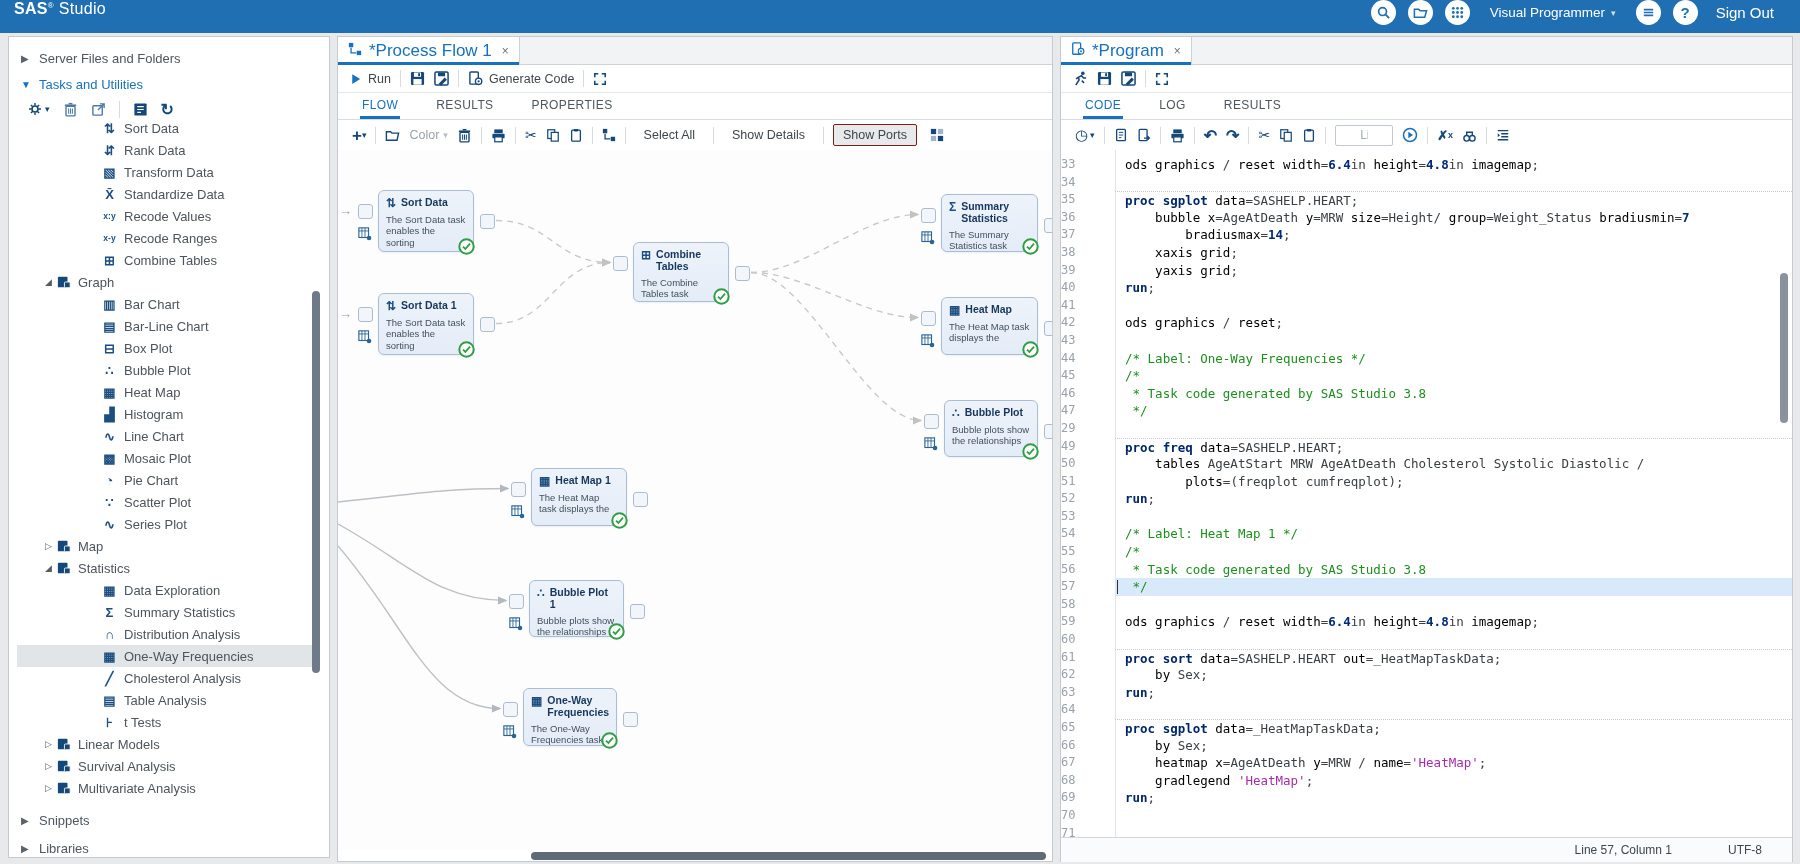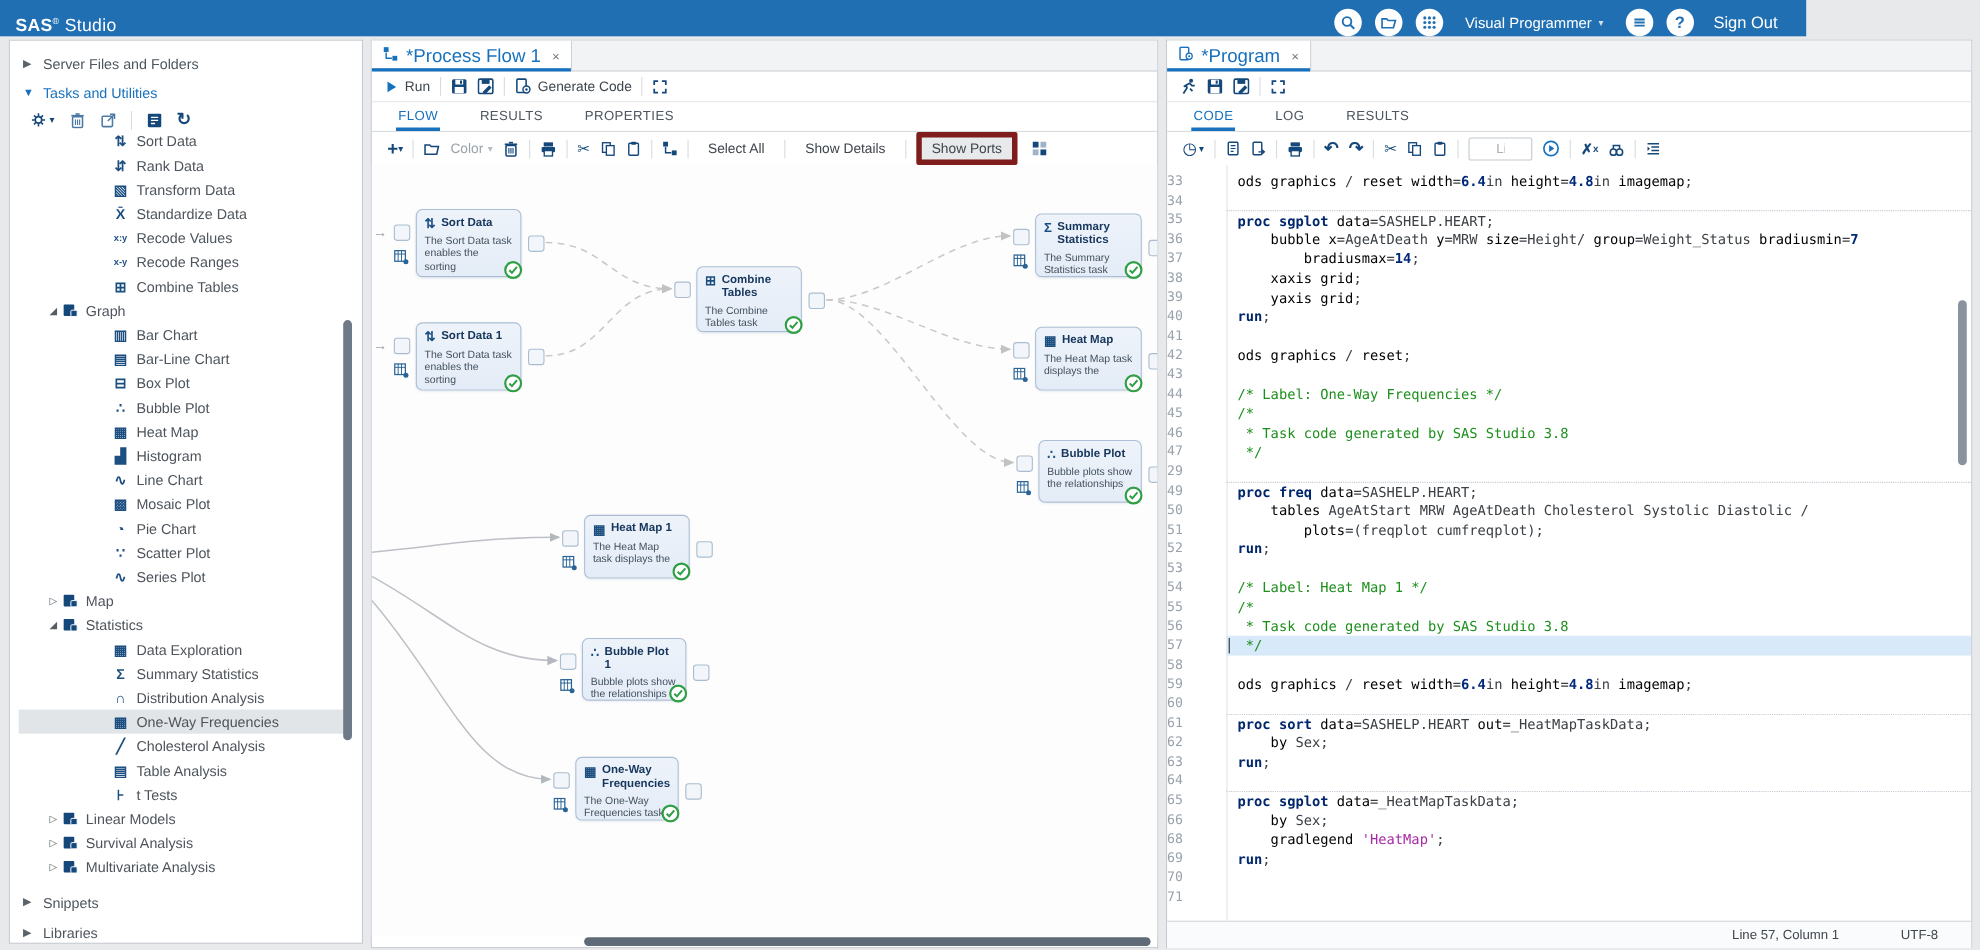--- a/index.html
+++ b/index.html
@@ -1,21 +1,21 @@
 <!DOCTYPE html>
 <html><head>
 <meta charset="utf-8">
 <style>
   html,body{margin:0;padding:0}
   body{width:1800px;height:864px;position:relative;background:#e7e9eb;
        font-family:"Liberation Sans",sans-serif;overflow:hidden;
        -webkit-font-smoothing:antialiased}
   
-  .topbar{position:absolute;left:0;top:0;width:1642px;height:33px;background:#1f6fb2;
-          color:#fff;display:flex;align-items:flex-end;z-index:10}
+  .topbar{position:absolute;left:0;top:0;width:1800px;height:33px;background:#1f6fb2;
+          color:#fff;display:flex;align-items:flex-start;z-index:10}
   .brand{margin-left:14px;font-size:16px;letter-spacing:.3px}
   .brand b{font-weight:bold}.brand sup{font-size:8px}
   .brand .lt{font-weight:normal}
   .tb-right{margin-left:auto;display:flex;align-items:center;gap:12px;margin-right:26px}
   .circ{width:25px;height:25px;border-radius:50%;background:#fff;display:flex;
         align-items:center;justify-content:center;cursor:pointer}
   .circ svg{display:block}
   .circ .q{color:#1f6fb2;font-weight:bold;font-size:15px}
   .rolesel{display:flex;align-items:center;gap:6px;font-size:13.5px;cursor:pointer;margin:0 8px}
   .rolesel .car{font-size:9px;color:#cfe0ee}
@@ -67,21 +67,21 @@
            align-items:flex-end;padding-left:22px;gap:34px;border-bottom:1px solid #d8dce0;
            box-sizing:border-box}
   .stab{font-size:12px;color:#4d565e;padding:0 2px 7px;cursor:pointer;letter-spacing:.4px}
   .stab.on{color:#1771bd;box-shadow:inset 0 -3px 0 #1771bd}
   .ftoolbar,.etoolbar{position:absolute;left:0;right:0;top:83px;height:30px;display:flex;
            align-items:center;padding-left:14px;gap:9px;box-sizing:border-box}
   .plus{font-size:17px;font-weight:bold;color:#14477a;line-height:1}
   .car2{font-size:9px;color:#14477a}
   .disab{color:#9aa2aa!important}
   .togbtn{padding:3px 9px;font-size:12.5px;color:#3e464d;border-radius:2px;cursor:pointer}
-  .togbtn.on{background:#e7e9ea;border:5px solid #7f1d1d}
+  .togbtn.on{background:#e7e9ea;border:1px solid #7f1d1d}
   
   #canvas{position:absolute;left:0;top:113px;width:714px;height:700px;overflow:hidden;
           background:#fdfdfd}
   #canvas svg.wires{position:absolute;left:0;top:0}
   .node{position:absolute;background:linear-gradient(#eef3fa,#e4ecf7);
         border:1px solid #a9bdd4;border-radius:6px;box-sizing:border-box;
         padding:6px 7px;cursor:pointer;box-shadow:0 1px 2px rgba(40,70,110,.08)}
   .ntitle{display:flex;gap:5px;align-items:flex-start;font-size:10.5px;font-weight:bold;
           color:#16365c;line-height:1.1}
   .nglyph{font-size:12px;line-height:1;color:#1c4e80}
@@ -935,20 +935,24 @@
         </div>
         <div class="crow dv">
           <span class="ln">65</span>
           <span class="ct"><span class="tk-p">proc sgplot </span><span class="tk-k">data</span><span class="tk-t">=_HeatMapTaskData;</span></span>
         </div>
         <div class="crow">
           <span class="ln">66</span>
           <span class="ct"><span class="tk-t">    </span><span class="tk-k">by</span><span class="tk-t"> Sex;</span></span>
         </div>
         <div class="crow">
+          <span class="ln">67</span>
+          <span class="ct"><span class="tk-t">    </span><span class="tk-k">heatmap</span><span class="tk-t"> </span><span class="tk-k">x</span><span class="tk-t">=AgeAtDeath </span><span class="tk-k">y</span><span class="tk-t">=MRW / </span><span class="tk-k">name</span><span class="tk-t">=</span><span class="tk-s">'HeatMap'</span><span class="tk-t">;</span></span>
+        </div>
+        <div class="crow">
           <span class="ln">68</span>
           <span class="ct"><span class="tk-t">    </span><span class="tk-k">gradlegend</span><span class="tk-t"> </span><span class="tk-s">'HeatMap'</span><span class="tk-t">;</span></span>
         </div>
         <div class="crow">
           <span class="ln">69</span>
           <span class="ct"><span class="tk-p">run</span><span class="tk-t">;</span></span>
         </div>
         <div class="crow">
           <span class="ln">70</span>
           <span class="ct"></span>

